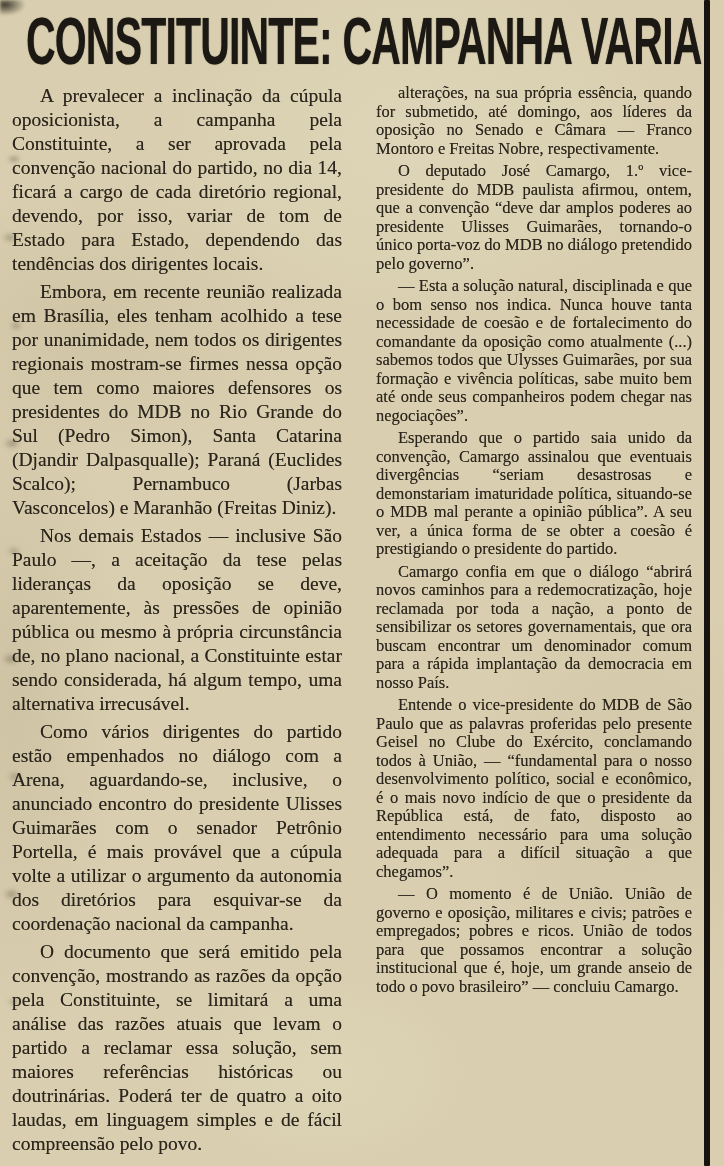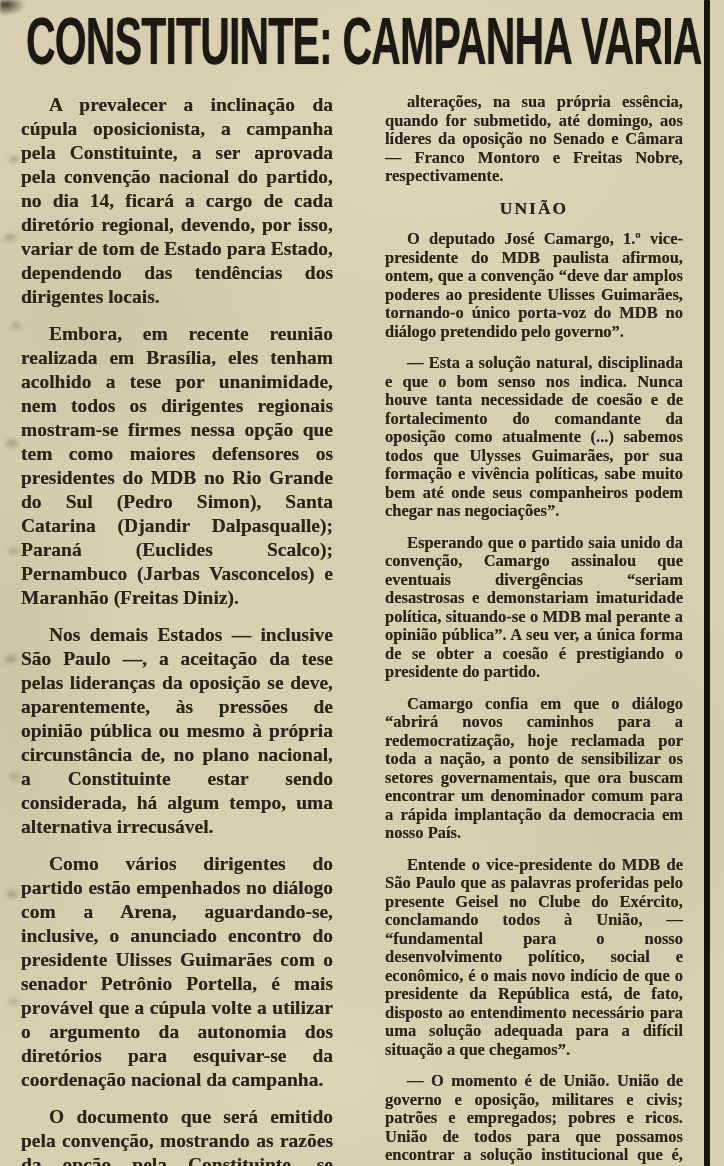--- a/index.html
+++ b/index.html
@@ -48,21 +48,21 @@
     line-height:66px;
     text-shadow:0 0 1px rgba(28,24,19,.6);
   }
   .columns{
     position:absolute;top:80px;left:8px;width:688px;
     display:flex;gap:26px;
   }
   .col{color:#2b251c;text-align:justify;}
   .col-left{width:338px;font-size:19.5px;line-height:24px;}
   .col-right{width:324px;font-size:16.5px;line-height:18.5px;}
-  .col p{margin:13px;text-indent:28px;text-shadow:0 0 .4px rgba(43,37,28,.55);font-weight:bold;}
+  .col p{margin:4px;text-indent:28px;text-shadow:0 0 .4px rgba(43,37,28,.55);}
   .col-right p{text-indent:22px;}
   .sec-head{
     text-align:center;font-weight:bold;color:#27211a;
     text-shadow:0 0 .5px rgba(39,33,26,.6);
   }
   .sec-head.documento{font-size:21px;letter-spacing:1.5px;margin:18px 0 16px;}
   .sec-head.uniao{font-size:17.5px;letter-spacing:2px;margin:13px 0 11px;}
   .column-rule{
     position:absolute;top:0;right:14px;width:6px;height:1166px;
     background:#17130e;border-radius:1px;
@@ -82,21 +82,20 @@
       <p>A prevalecer a inclinação da cúpula oposicionista, a campanha pela Constituinte, a ser aprovada pela convenção nacional do partido, no dia 14, ficará a cargo de cada diretório regional, devendo, por isso, variar de tom de Estado para Estado, dependendo das tendências dos dirigentes locais.</p>
       <p>Embora, em recente reunião realizada em Brasília, eles tenham acolhido a tese por unanimidade, nem todos os dirigentes regionais mostram-se firmes nessa opção que tem como maiores defensores os presidentes do MDB no Rio Grande do Sul (Pedro Simon), Santa Catarina (Djandir Dalpasqualle); Paraná (Euclides Scalco); Pernambuco (Jarbas Vasconcelos) e Maranhão (Freitas Diniz).</p>
       <p>Nos demais Estados — inclusive São Paulo —, a aceitação da tese pelas lideranças da oposição se deve, aparentemente, às pressões de opinião pública ou mesmo à própria circunstância de, no plano nacional, a Constituinte estar sendo considerada, há algum tempo, uma alternativa irrecusável.</p>
       <p>Como vários dirigentes do partido estão empenhados no diálogo com a Arena, aguardando-se, inclusive, o anunciado encontro do presidente Ulisses Guimarães com o senador Petrônio Portella, é mais provável que a cúpula volte a utilizar o argumento da autonomia dos diretórios para esquivar-se da coordenação nacional da campanha.</p>
       <p>O documento que será emitido pela convenção, mostrando as razões da opção pela Constituinte, se limitará a uma análise das razões atuais que levam o partido a reclamar essa solução, sem maiores referências históricas ou doutrinárias. Poderá ter de quatro a oito laudas, em linguagem simples e de fácil compreensão pelo povo.</p>
 
     </div>
 
     <div class="col col-right">
       <p>alterações, na sua própria essência, quando for submetido, até domingo, aos líderes da oposição no Senado e Câmara — Franco Montoro e Freitas Nobre, respectivamente.</p>
-      <div class="sec-head uniao">UNIÃO</div>
       <p>O deputado José Camargo, 1.º vice-presidente do MDB paulista afirmou, ontem, que a convenção “deve dar amplos poderes ao presidente Ulisses Guimarães, tornando-o único porta-voz do MDB no diálogo pretendido pelo governo”.</p>
       <p>— Esta a solução natural, disciplinada e que o bom senso nos indica. Nunca houve tanta necessidade de coesão e de fortalecimento do comandante da oposição como atualmente (...) sabemos todos que Ulysses Guimarães, por sua formação e vivência políticas, sabe muito bem até onde seus companheiros podem chegar nas negociações”.</p>
       <p>Esperando que o partido saia unido da convenção, Camargo assinalou que eventuais divergências “seriam desastrosas e demonstariam imaturidade política, situando-se o MDB mal perante a opinião pública”. A seu ver, a única forma de se obter a coesão é prestigiando o presidente do partido.</p>
       <p>Camargo confia em que o diálogo “abrirá novos caminhos para a redemocratização, hoje reclamada por toda a nação, a ponto de sensibilizar os setores governamentais, que ora buscam encontrar um denominador comum para a rápida implantação da democracia em nosso País.</p>
       <p>Entende o vice-presidente do MDB de São Paulo que as palavras proferidas pelo presente Geisel no Clube do Exército, conclamando todos à União, — “fundamental para o nosso desenvolvimento político, social e econômico, é o mais novo indício de que o presidente da República está, de fato, disposto ao entendimento necessário para uma solução adequada para a difícil situação a que chegamos”.</p>
       <p>— O momento é de União. União de governo e oposição, militares e civis; patrões e empregados; pobres e ricos. União de todos para que possamos encontrar a solução institucional que é, hoje, um grande anseio de todo o povo brasileiro” — concluiu Camargo.</p>
     </div>
   </div>
 
   <div class="column-rule"></div>

